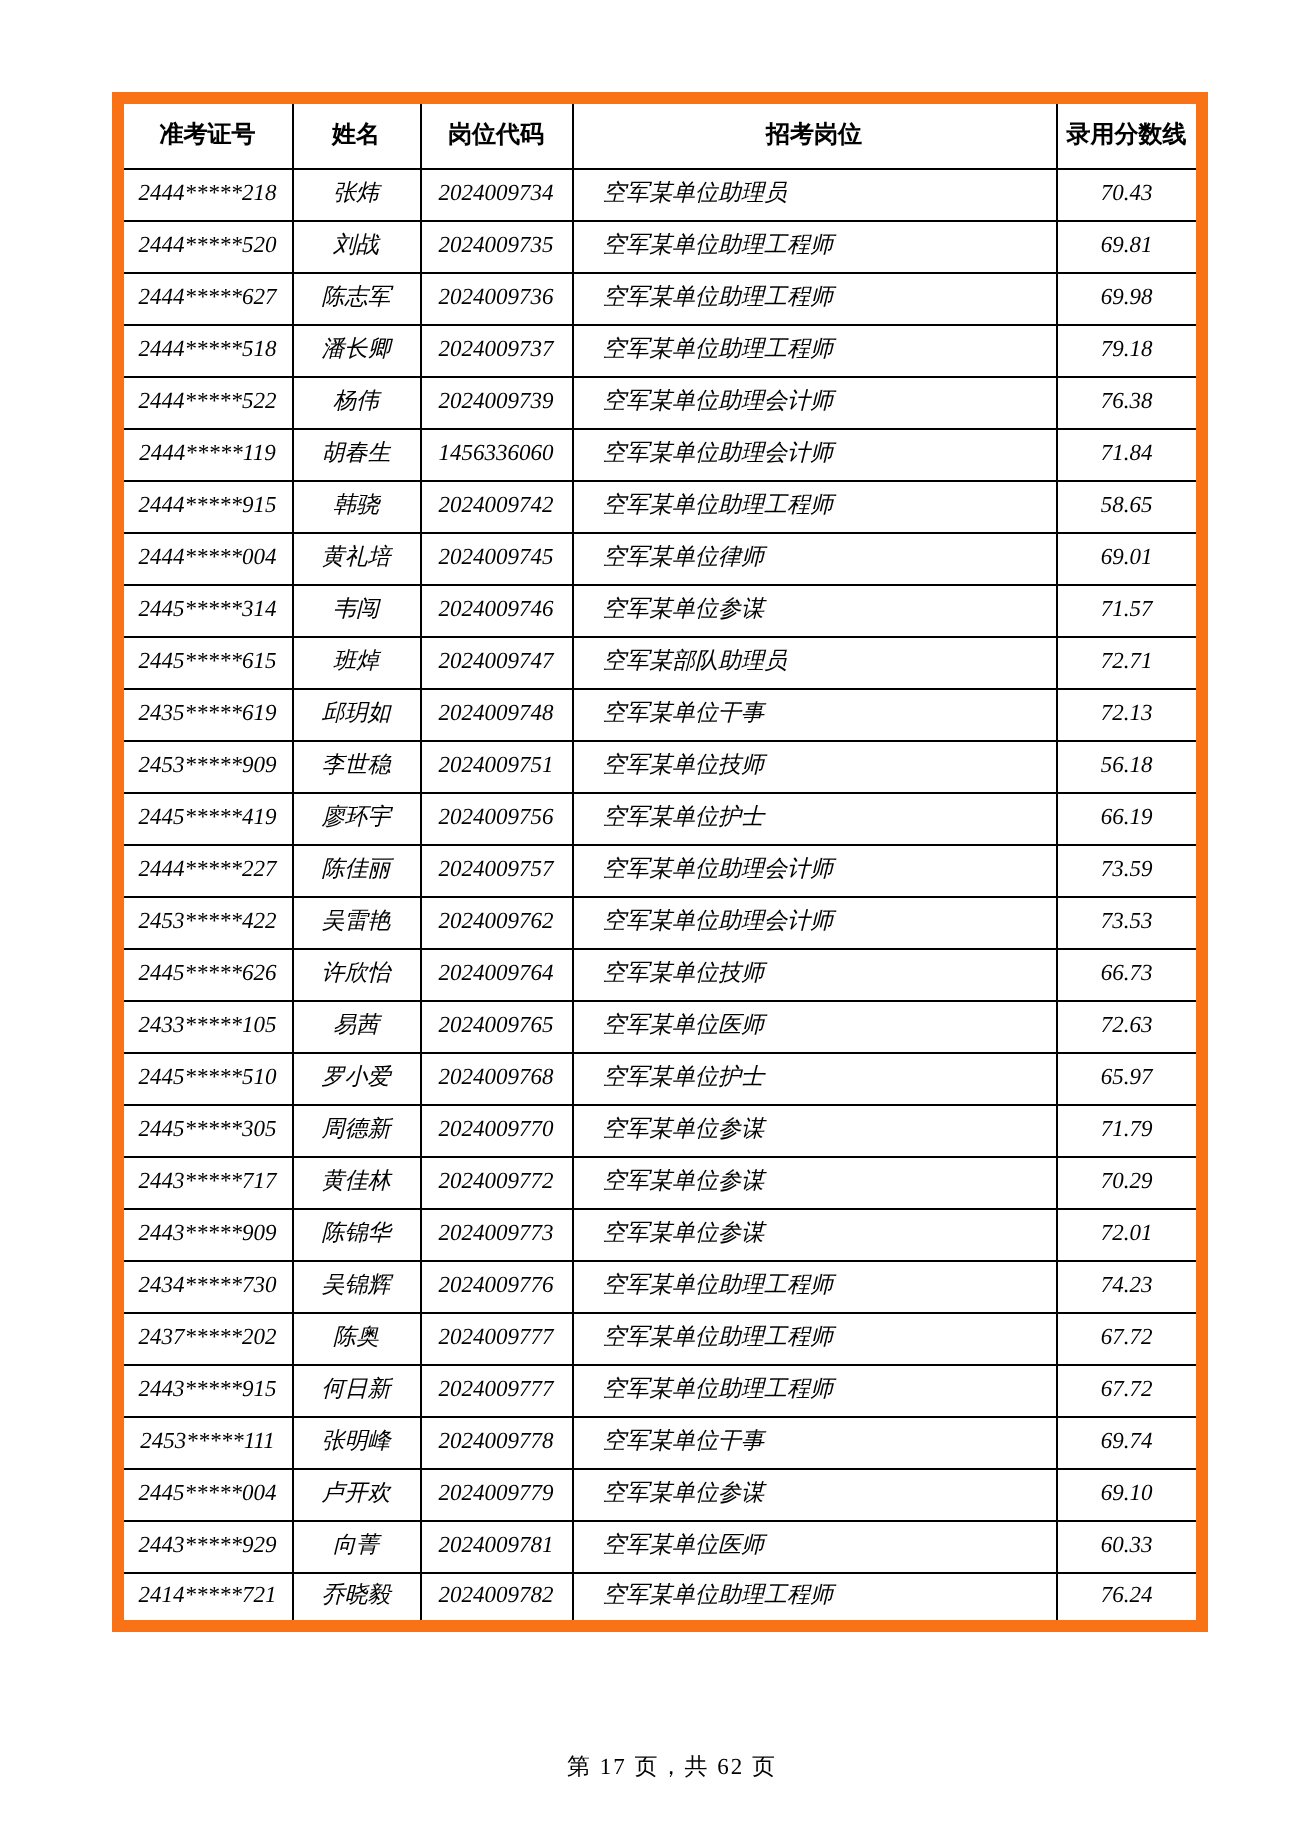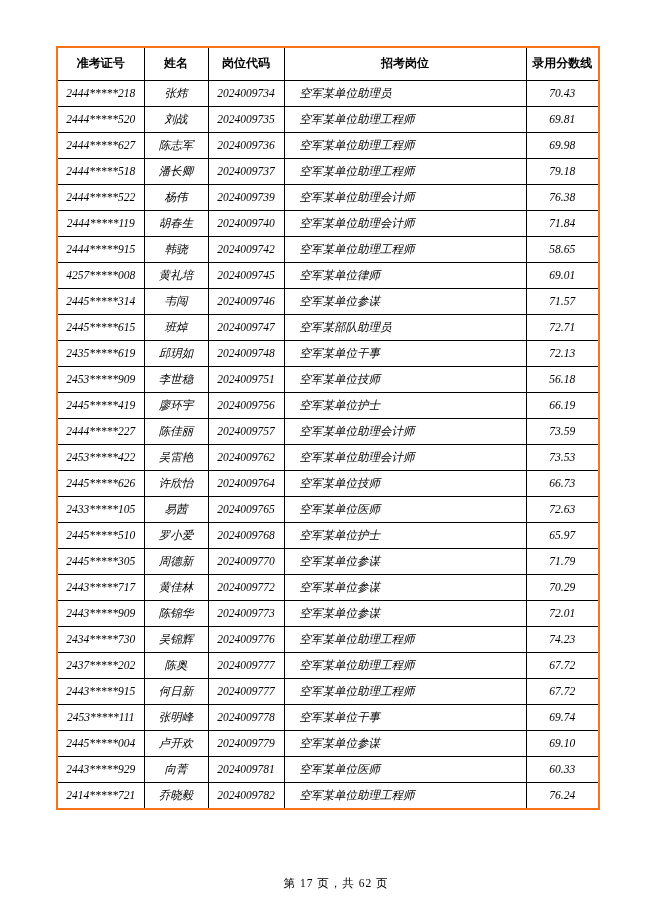--- a/index.html
+++ b/index.html
@@ -20,21 +20,21 @@
     background: #ffffff;
     overflow: hidden;
   }
   table.score-table {
     position: absolute;
     left: 56px;
     top: 46px;
     width: 542px;
     border-collapse: collapse;
     table-layout: fixed;
-    border: 2px solid #f97316;
+    border: 6px solid #f97316;
   }
   .score-table th,
   .score-table td {
     border: 1px solid #000000;
     padding: 0;
     text-align: center;
     vertical-align: middle;
     font-size: 11.5px;
     line-height: 1.1;
     overflow: hidden;
@@ -118,33 +118,33 @@
         <tr>
           <td>2444*****522</td>
           <td>杨伟</td>
           <td>2024009739</td>
           <td>空军某单位助理会计师</td>
           <td>76.38</td>
         </tr>
         <tr>
           <td>2444*****119</td>
           <td>胡春生</td>
-          <td>2024009740</td>
+          <td>1456336060</td>
           <td>空军某单位助理会计师</td>
           <td>71.84</td>
         </tr>
         <tr>
           <td>2444*****915</td>
           <td>韩骁</td>
           <td>2024009742</td>
           <td>空军某单位助理工程师</td>
           <td>58.65</td>
         </tr>
         <tr>
-          <td>4257*****008</td>
+          <td>2444*****004</td>
           <td>黄礼培</td>
           <td>2024009745</td>
           <td>空军某单位律师</td>
           <td>69.01</td>
         </tr>
         <tr>
           <td>2445*****314</td>
           <td>韦闯</td>
           <td>2024009746</td>
           <td>空军某单位参谋</td>

